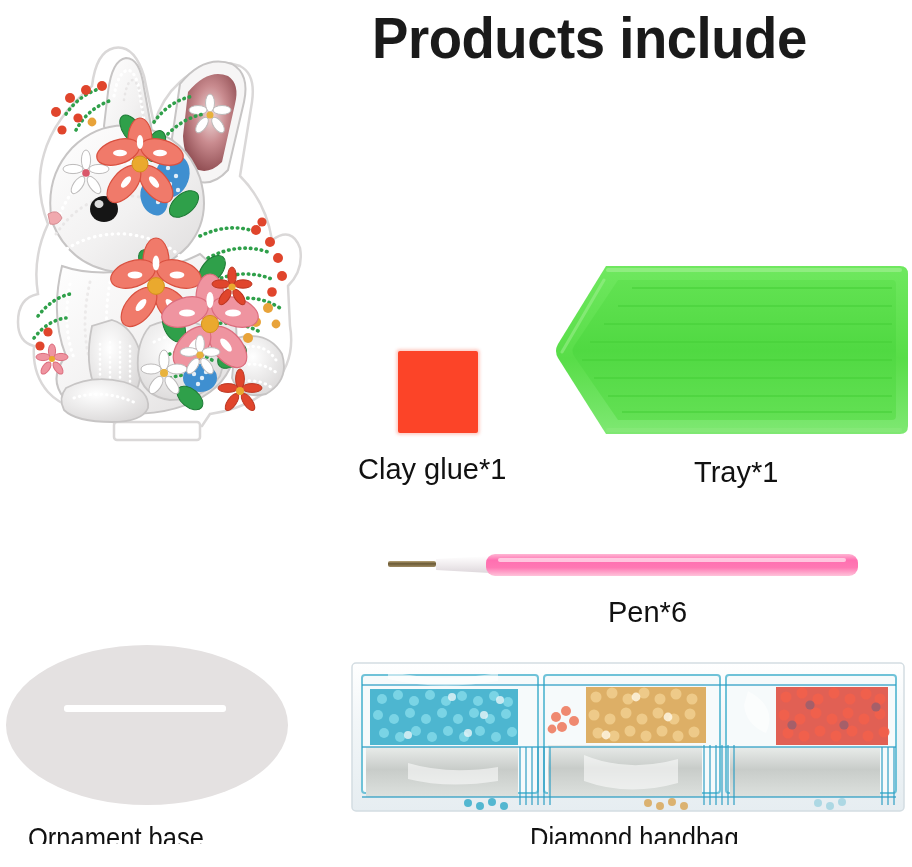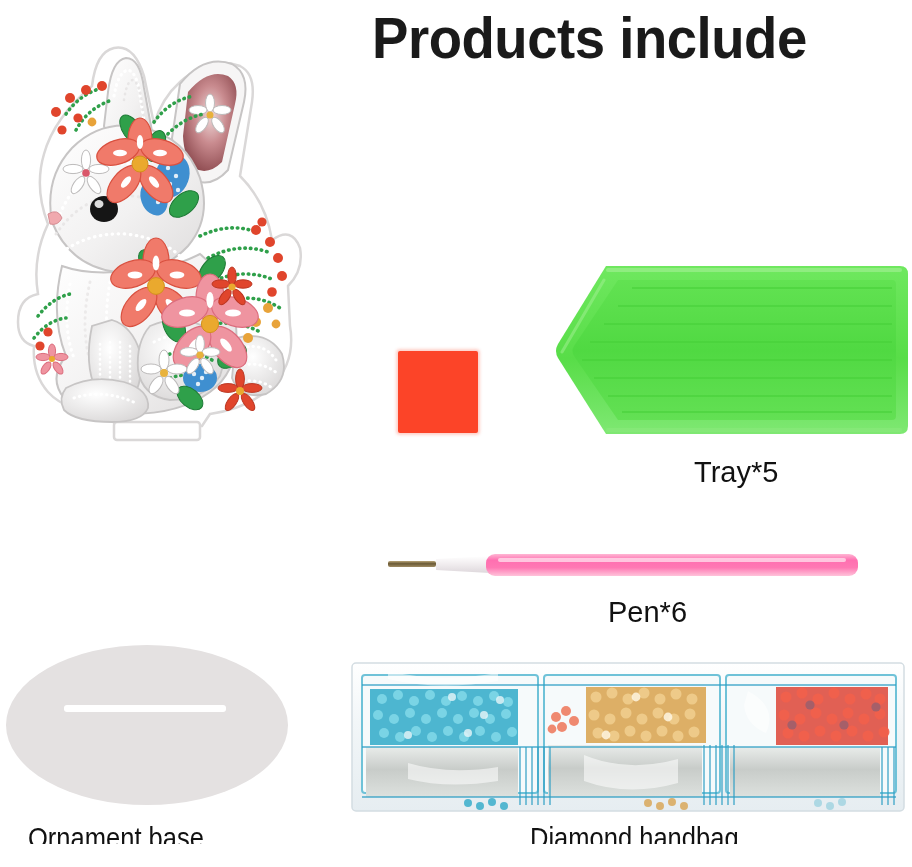--- a/index.html
+++ b/index.html
@@ -391,20 +391,21 @@
             <ellipse cx="-6" cy="8" rx="3.6" ry="7" transform="rotate(35 -6 8)"></ellipse>
             <ellipse cx="-9" cy="-3" rx="7" ry="3.6"></ellipse>
           </g>
           <circle cx="0" cy="-1" r="3" fill="#eaa92e"></circle>
         </g>
       </g>
     </svg>
   </div>
 
   <div id="clay-glue"></div>
+  <div class="caption" style="left:358px; top:455px;">Clay glue*1</div>
 
   <div id="tray">
     <svg viewBox="0 0 366 196" xmlns="http://www.w3.org/2000/svg">
       <defs>
         <linearGradient id="trayOuter" x1="0" y1="0" x2="0" y2="1">
           <stop offset="0%" stop-color="#6fe85f"></stop>
           <stop offset="55%" stop-color="#58dd48"></stop>
           <stop offset="100%" stop-color="#7fe873"></stop>
         </linearGradient>
         <linearGradient id="trayInner" x1="0" y1="0" x2="0" y2="1">
@@ -430,21 +431,21 @@
         <line x1="60" y1="144" x2="344" y2="144"></line>
         <line x1="74" y1="160" x2="344" y2="160"></line>
       </g>
 
       <path d="M60 18 L352 18" stroke="#9ef08f" stroke-width="4" stroke-linecap="round" opacity="0.7"></path>
       <path d="M14 100 L56 28" stroke="#9ef08f" stroke-width="3" stroke-linecap="round" opacity="0.55"></path>
 
       <path d="M60 178 L352 178" stroke="#8bea7d" stroke-width="4" stroke-linecap="round" opacity="0.6"></path>
     </svg>
   </div>
-  <div class="caption" style="left:694px; top:458px;">Tray*5</div>
+  <div class="caption" style="left:694px; top:458px;">Tray*1</div>
 
   <div id="pen">
     <svg viewBox="0 0 480 38" xmlns="http://www.w3.org/2000/svg">
       <defs>
         <linearGradient id="barrel" x1="0" y1="0" x2="0" y2="1">
           <stop offset="0%" stop-color="#ffb6d4"></stop>
           <stop offset="28%" stop-color="#ff6fb0"></stop>
           <stop offset="62%" stop-color="#ff79b4"></stop>
           <stop offset="100%" stop-color="#ffc3da"></stop>
         </linearGradient>

